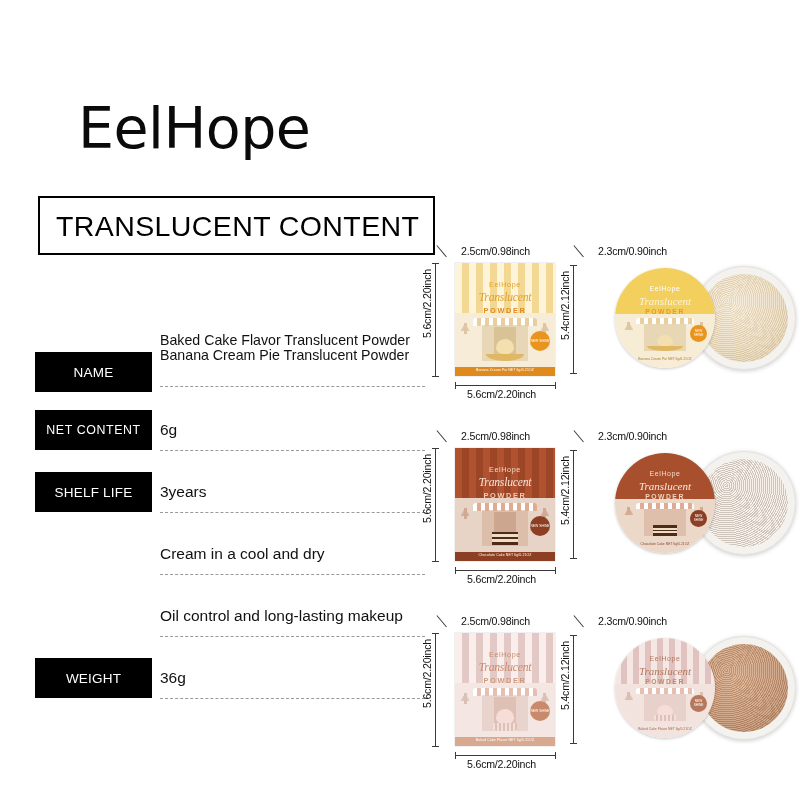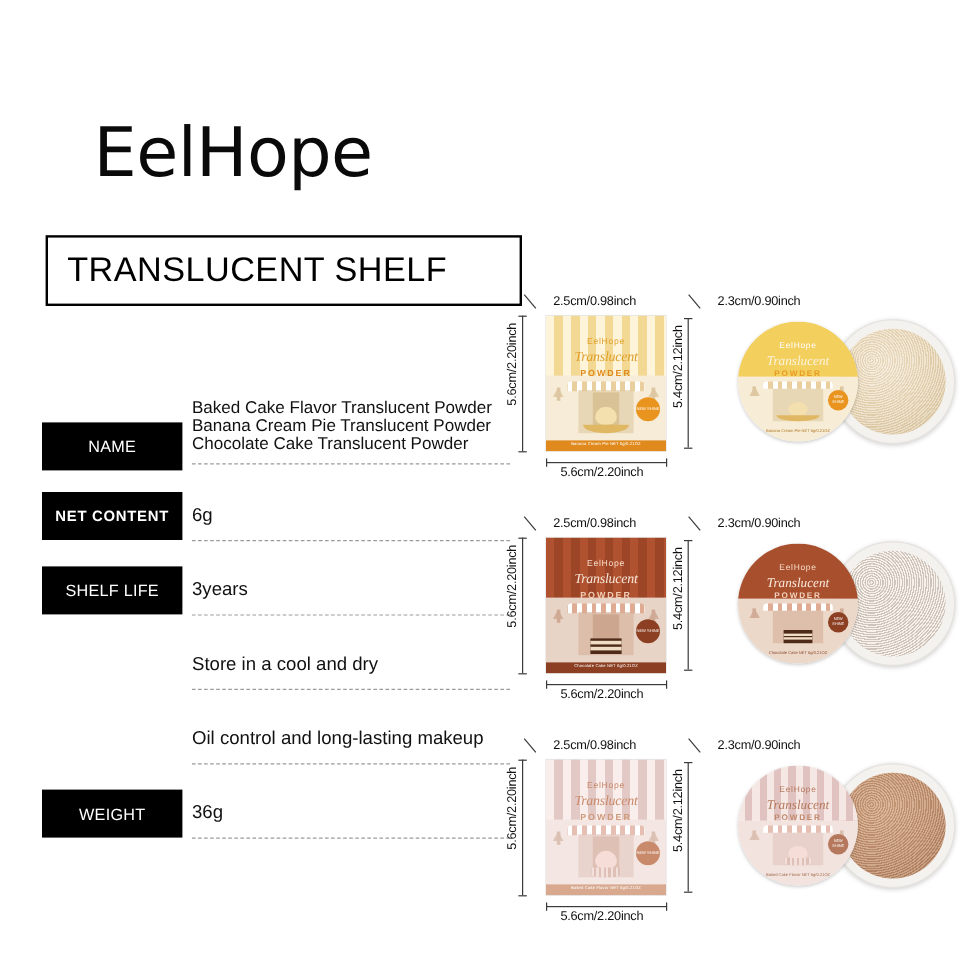--- a/index.html
+++ b/index.html
@@ -31,21 +31,21 @@
 
   
   .spec{position:absolute;left:35px;top:340px;width:400px;}
   .row{position:relative;height:46px;margin-bottom:16px;}
   .row .tag{
     position:absolute;left:0;top:0;width:117px;height:40px;
     background:#000;color:#fff;
     display:flex;align-items:center;justify-content:center;
     font-size:13.5px;letter-spacing:0.2px;white-space:nowrap;
   }
-  .row .tag.wide{font-size:12.4px;letter-spacing:0.6px;font-weight:bold;}
+  .row .tag.wide{font-size:12.4px;letter-spacing:0.6px;}
   .row .val{
     position:absolute;left:125px;top:0;width:275px;height:40px;
     display:flex;align-items:center;
     font-size:15.5px;line-height:1.18;color:#111;white-space:nowrap;
   }
   .row .val.multi{
     display:block;padding-top:1px;font-size:14.2px;line-height:15.2px;
   }
   .row .val.multi span{display:block;white-space:nowrap;}
   .row .dash{
@@ -153,49 +153,48 @@
   .pan .grain{position:absolute;inset:0;border-radius:50%;opacity:.55;}
 </style>
 </head>
 <body>
 
 <div class="page">
 
   <div class="brand">EelHope</div>
 
   <div class="title-box">
-    <div class="t">TRANSLUCENT SHELF</div>
+    <div class="t">TRANSLUCENT CONTENT</div>
   </div>
 
   <div class="spec">
 
     <div class="row name">
       <div class="tag">NAME</div>
       <div class="val multi">
         <span>Baked Cake Flavor Translucent Powder</span>
         <span>Banana Cream Pie Translucent Powder</span>
-        <span>Chocolate Cake Translucent Powder</span>
       </div>
       <div class="dash"></div>
     </div>
 
     <div class="row">
       <div class="tag wide">NET  CONTENT</div>
       <div class="val">6g</div>
       <div class="dash"></div>
     </div>
 
     <div class="row">
       <div class="tag">SHELF LIFE</div>
       <div class="val">3years</div>
       <div class="dash"></div>
     </div>
 
     <div class="row">
-      <div class="val">Store in a cool and dry</div>
+      <div class="val">Cream in a cool and dry</div>
       <div class="dash"></div>
     </div>
 
     <div class="row">
       <div class="val">Oil control and long-lasting makeup</div>
       <div class="dash"></div>
     </div>
 
     <div class="row">
       <div class="tag">WEIGHT</div>

